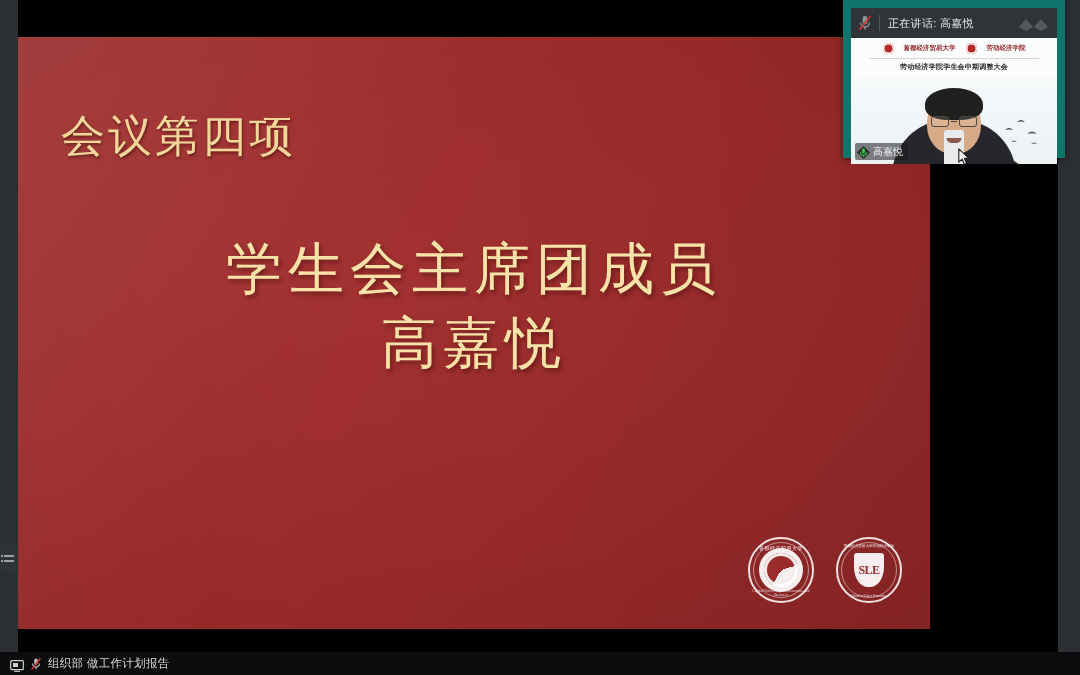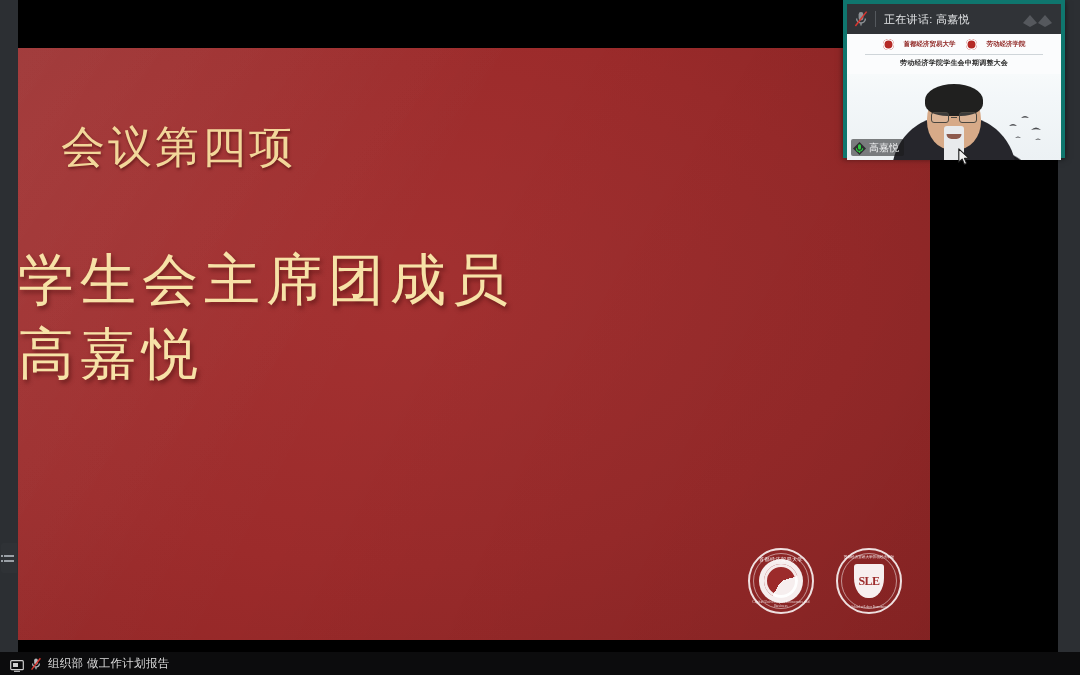--- a/index.html
+++ b/index.html
@@ -84,21 +84,21 @@
     width: 1040px;
     height: 652px;
     background: #000;
     overflow: hidden;
   }
 
   
   .slide {
     position: absolute;
     left: 0;
-    top: 48px;
+    top: 37px;
     width: 912px;
     height: 592px;
     background:
       linear-gradient(118deg,
         rgba(255,255,255,0.045) 0%,
         rgba(255,255,255,0.02) 22%,
         rgba(0,0,0,0.00) 42%,
         rgba(0,0,0,0.05) 68%,
         rgba(0,0,0,0.10) 100%),
       radial-gradient(ellipse 105% 95% at 42% 42%, #a33131 0%, #9c2b2b 48%, #8c2424 100%);
@@ -124,20 +124,21 @@
     text-shadow: 1px 2px 3px rgba(60,8,8,0.55);
     white-space: nowrap;
     z-index: 2;
   }
 
   .slide-body {
     position: absolute;
     left: 0;
     right: 0;
     top: 196px;
+    text-align: center;
     z-index: 2;
   }
   .slide-line {
     font-family: "Liberation Serif", "DejaVu Serif", serif;
     font-size: 56px;
     line-height: 1.32;
     letter-spacing: 6px;
     color: #f7e2a7;
     text-shadow: 2px 3px 4px rgba(60,8,8,0.5);
     white-space: nowrap;
@@ -258,21 +259,21 @@
   }
 
   
   .thumb {
     position: absolute;
     left: 843px;
     top: 0;
     width: 222px;
     height: 158px;
     background: #17191c;
-    border: 4px solid #0f766e;
+    border: 8px solid #0f766e;
     box-sizing: border-box;
     z-index: 10;
     box-shadow: 0 1px 6px rgba(0,0,0,0.55);
   }
   .thumb-header {
     position: relative;
     height: 30px;
     background: #303337;
     display: flex;
     align-items: center;

